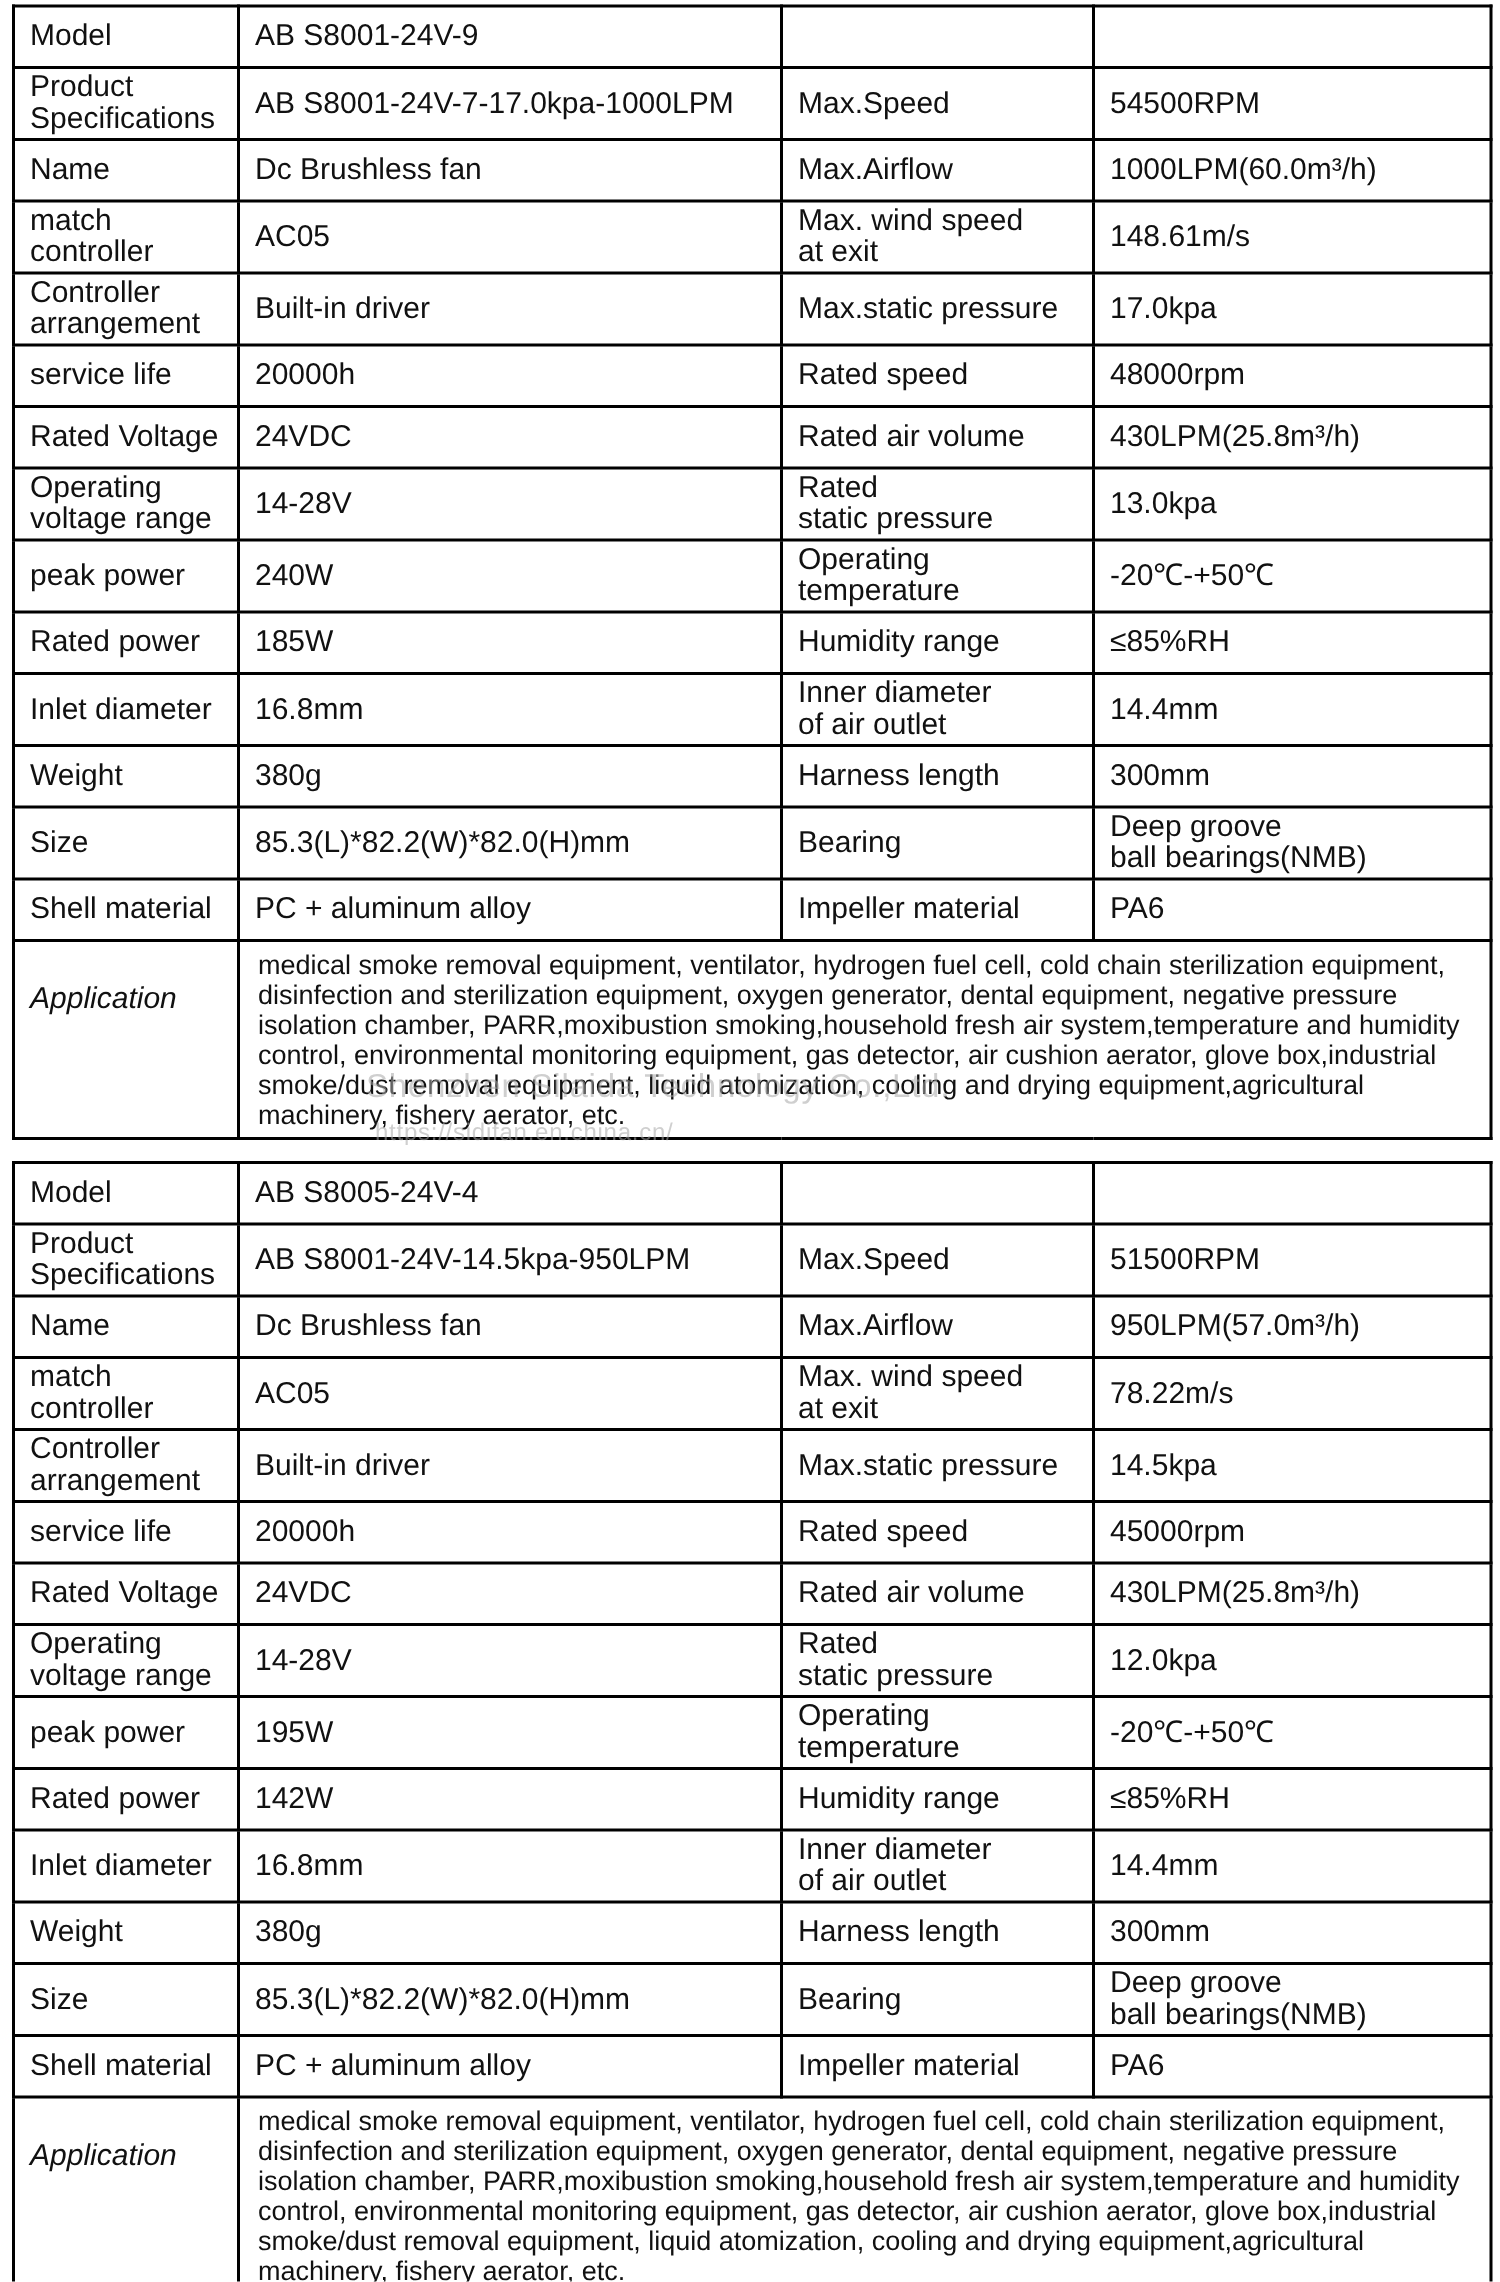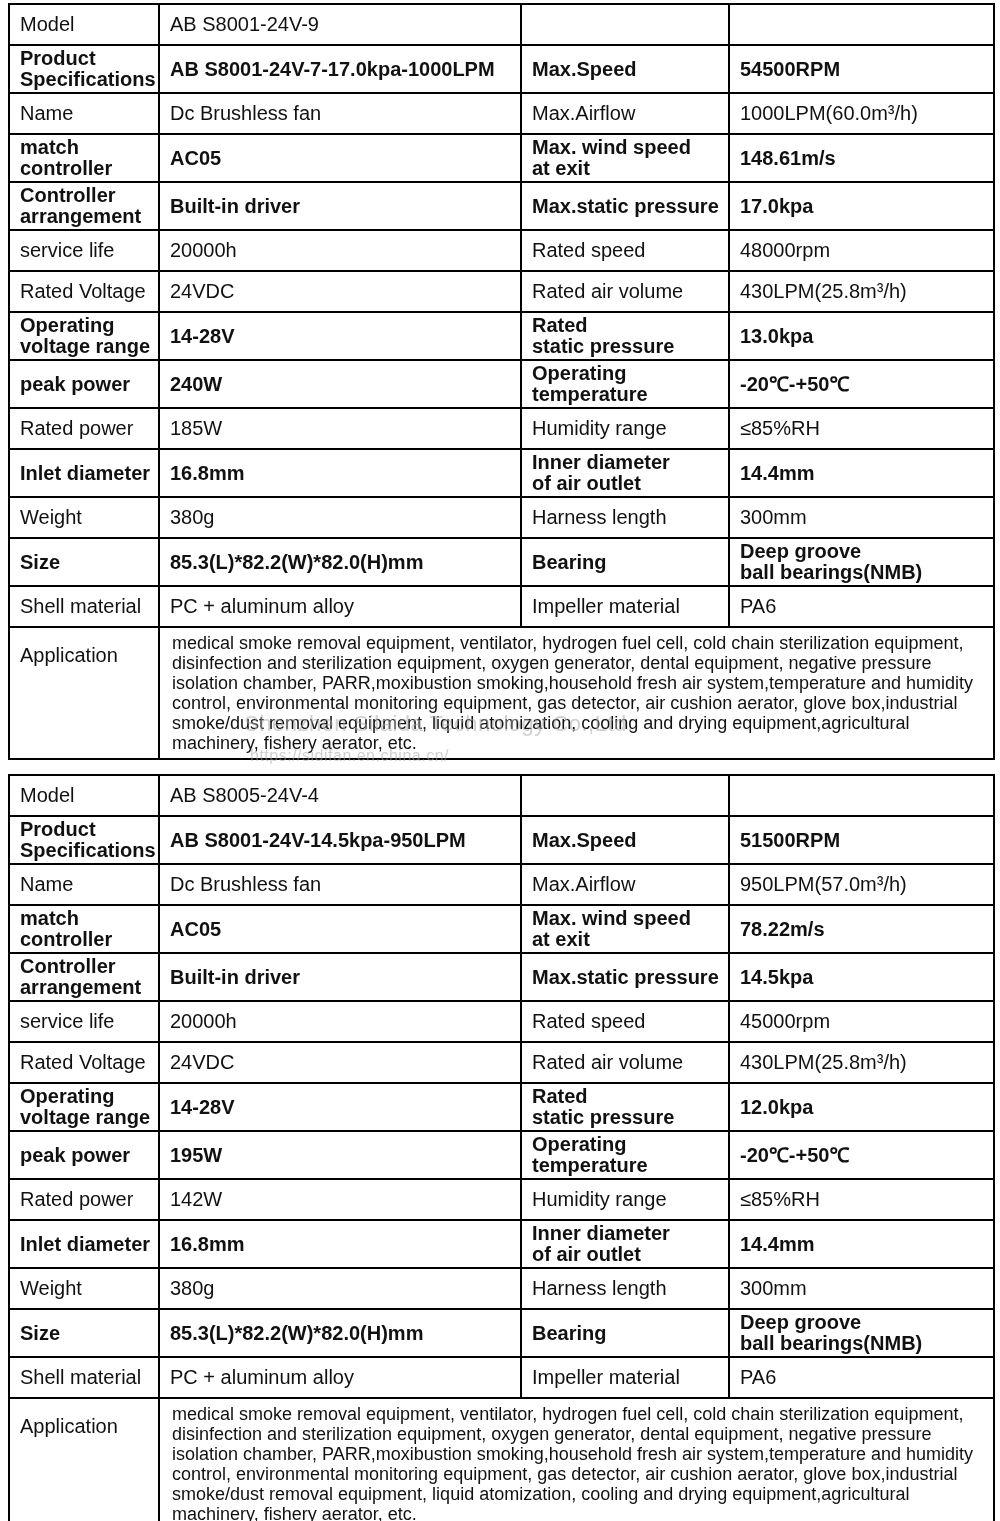--- a/index.html
+++ b/index.html
@@ -36,29 +36,29 @@
     border: 2px solid #000000;
     font-size: 20px;
     line-height: 21px;
     vertical-align: middle;
     padding: 2px 6px 2px 10px;
     white-space: pre-line;
     overflow: hidden;
     color: #111111;
   }
   tr.single { height: 41px; }
-  tr.double { height: 46px; font-weight: bold; }
+  tr.double { height: 46px; }
   td.app-text {
     font-size: 18px;
     line-height: 20px;
     padding: 5px 8px 5px 12px;
     white-space: normal;
     vertical-align: middle;
   }
-  td.app-label { vertical-align: top; padding-top: 17px; }
+  td.app-label { vertical-align: top; padding-top: 28px; font-style: italic; }
   .watermark {
     position: absolute;
     left: 0; top: 0;
     width: 1000px;
     pointer-events: none;
     z-index: 5;
   }
   .watermark .wm-company {
     position: absolute;
     left: 244px;

